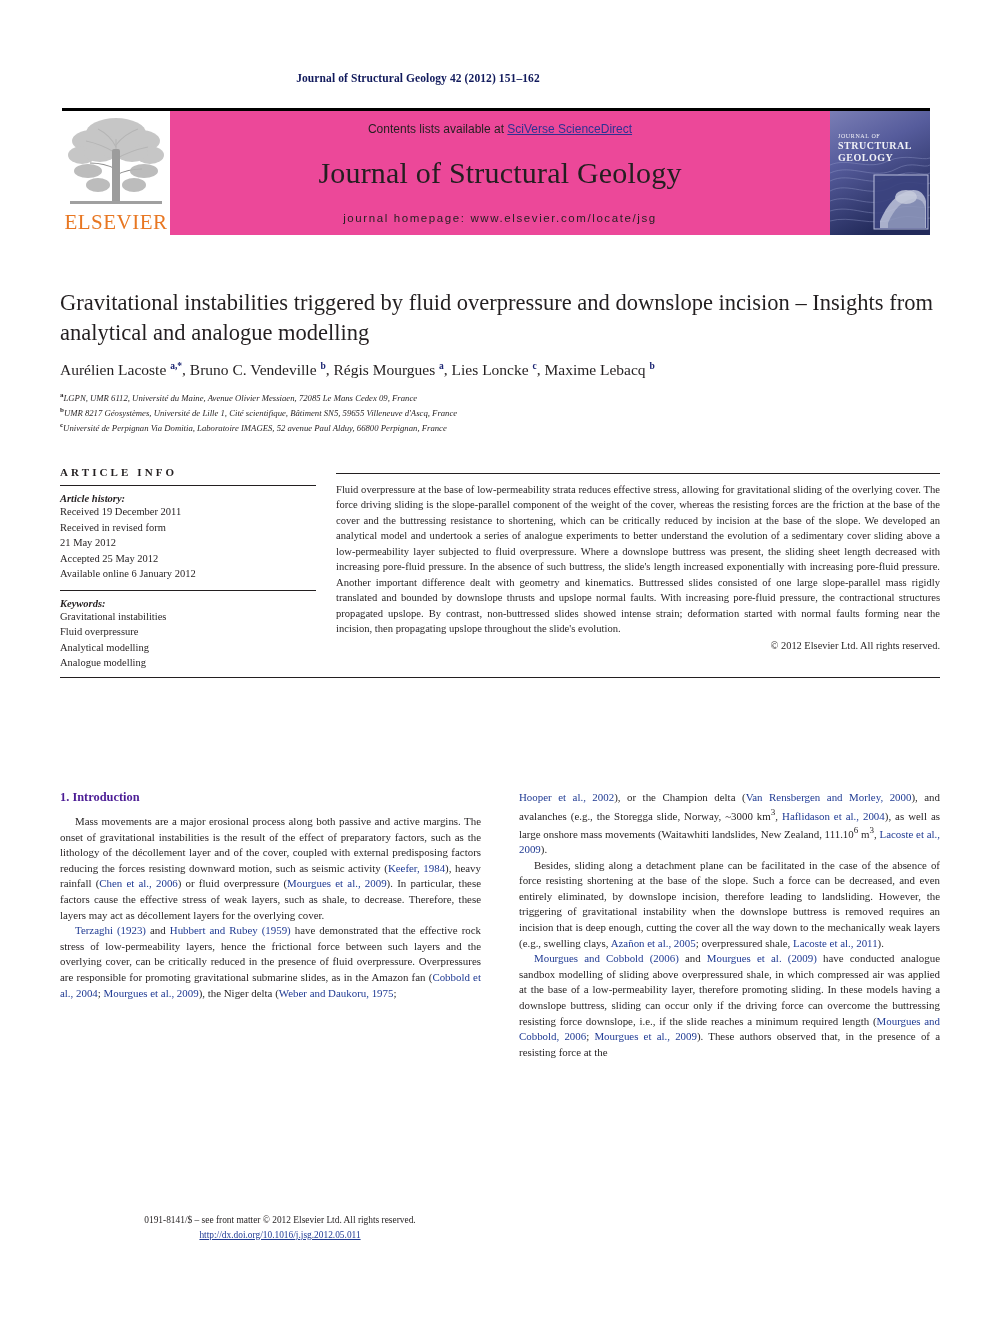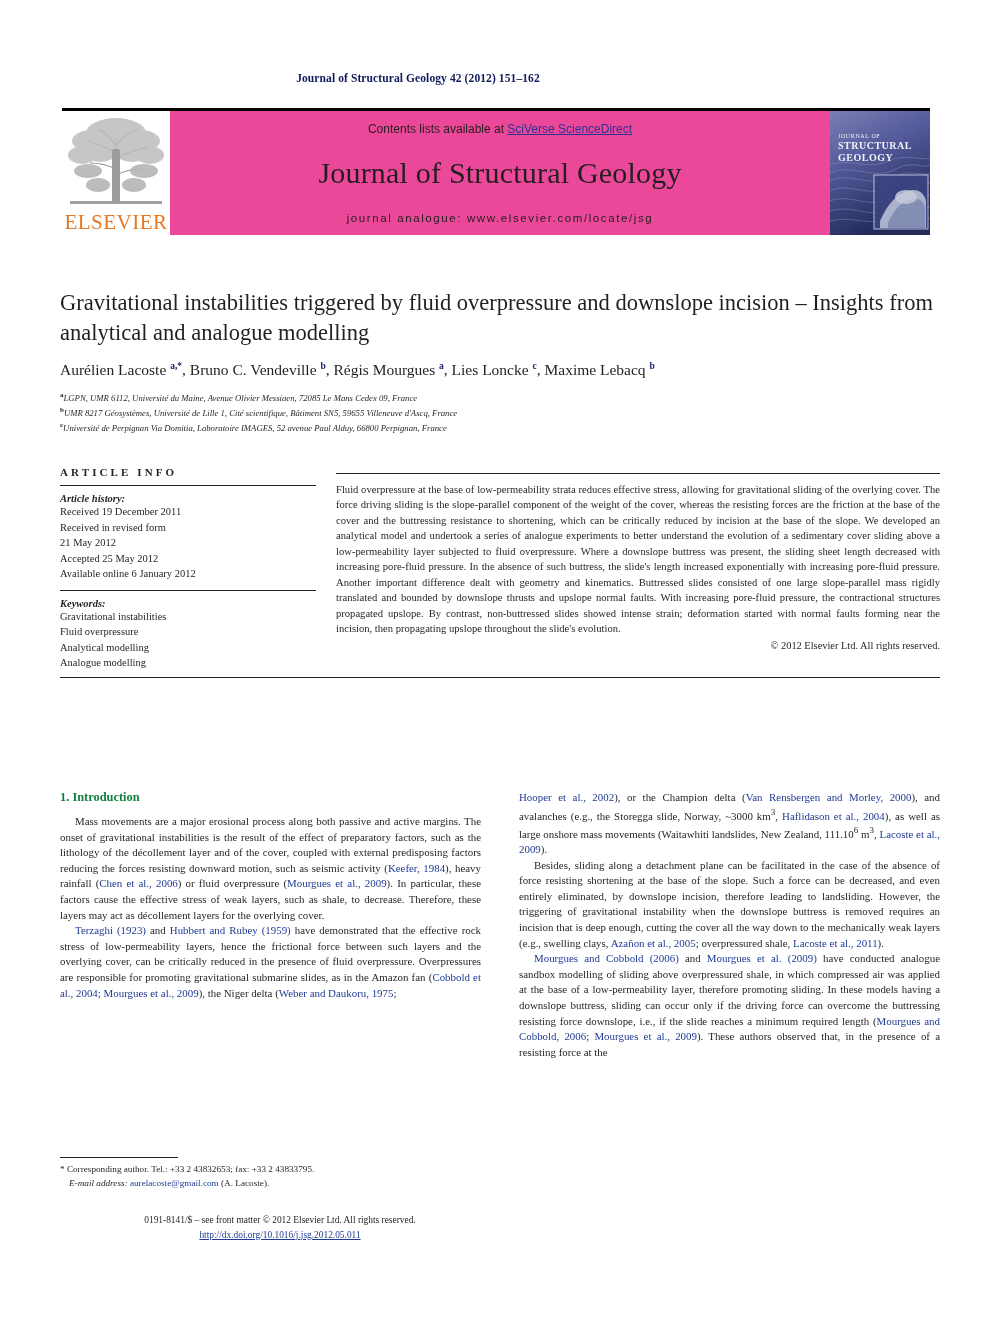--- a/index.html
+++ b/index.html
@@ -139,21 +139,21 @@
   .panel-bottom-rule { border-top:1.6px solid #231f20; margin-top:6px; }
 
   
   .body-cols {
     position:absolute; left:60px; top:790px; width:880px;
     display:flex; gap:38px;
   }
   .bcol { width:421px; flex:0 0 421px; }
   .h1 {
     font-family:"Liberation Serif", serif;
-    font-size:12.4px; font-weight:bold; color:#15803d;
+    font-size:12.4px; font-weight:bold; color:#4c1d95;
     margin:0 0 9px 0;
   }
   .para {
     font-family:"Liberation Serif", serif;
     font-size:10.9px; line-height:1.43; text-align:justify; color:#231f20;
     text-indent:15px; margin:0;
   }
   .para.noindent { text-indent:0; }
   .cite { color:#1f3a93; }
   a.cite, a.link { color:#1f3a93; text-decoration:none; }
@@ -217,21 +217,21 @@
         </svg>
         <div class="elsevier-word">ELSEVIER</div>
       </div>
 
       <div class="masthead-center">
         <div class="contents-line">
           <span>Contents lists available at </span><a class="sd" href="#">SciVerse ScienceDirect</a>
         </div>
         <div class="journal-name">Journal of Structural Geology</div>
         <div class="homepage-line">
-          <span>journal analogue: </span><span>www.elsevier.com/locate/jsg</span>
+          <span>journal homepage: </span><span>www.elsevier.com/locate/jsg</span>
         </div>
       </div>
 
       <div class="cover-thumb">
         <div class="cover-elsevier-mark"></div>
         <svg width="100" height="124" viewBox="0 0 100 124" style="position:absolute;top:0;left:0">
           <defs>
             <linearGradient id="cg" x1="0" y1="0" x2="0.4" y2="1">
               <stop offset="0%" stop-color="#7a7eb5"></stop>
               <stop offset="40%" stop-color="#565c9c"></stop>
@@ -318,28 +318,19 @@
       <p class="para">Mass movements are a major erosional process along both passive and active margins. The onset of gravitational instabilities is the result of the effect of preparatory factors, such as the lithology of the décollement layer and of the cover, coupled with external predisposing factors reducing the forces resisting downward motion, such as seismic activity (<a class="cite">Keefer, 1984</a>), heavy rainfall (<a class="cite">Chen et al., 2006</a>) or fluid overpressure (<a class="cite">Mourgues et al., 2009</a>). In particular, these factors cause the effective stress of weak layers, such as shale, to decrease. Therefore, these layers may act as décollement layers for the overlying cover.</p>
       <p class="para"><a class="cite">Terzaghi (1923)</a> and <a class="cite">Hubbert and Rubey (1959)</a> have demonstrated that the effective rock stress of low-permeability layers, hence the frictional force between such layers and the overlying cover, can be critically reduced in the presence of fluid overpressure. Overpressures are responsible for promoting gravitational submarine slides, as in the Amazon fan (<a class="cite">Cobbold et al., 2004</a>; <a class="cite">Mourgues et al., 2009</a>), the Niger delta (<a class="cite">Weber and Daukoru, 1975</a>;</p>
     </div>
     <div class="bcol">
       <p class="para noindent"><a class="cite">Hooper et al., 2002</a>), or the Champion delta (<a class="cite">Van Rensbergen and Morley, 2000</a>), and avalanches (e.g., the Storegga slide, Norway, ~3000 km<sup>3</sup>, <a class="cite">Haflidason et al., 2004</a>), as well as large onshore mass movements (Waitawhiti landslides, New Zealand, 111.10<sup>6</sup> m<sup>3</sup>, <a class="cite">Lacoste et al., 2009</a>).</p>
       <p class="para">Besides, sliding along a detachment plane can be facilitated in the case of the absence of force resisting shortening at the base of the slope. Such a force can be decreased, and even entirely eliminated, by downslope incision, therefore leading to landsliding. However, the triggering of gravitational instability when the downslope buttress is removed requires an incision that is deep enough, cutting the cover all the way down to the mechanically weak layers (e.g., swelling clays, <a class="cite">Azañon et al., 2005</a>; overpressured shale, <a class="cite">Lacoste et al., 2011</a>).</p>
       <p class="para"><a class="cite">Mourgues and Cobbold (2006)</a> and <a class="cite">Mourgues et al. (2009)</a> have conducted analogue sandbox modelling of sliding above overpressured shale, in which compressed air was applied at the base of a low-permeability layer, therefore promoting sliding. In these models having a downslope buttress, sliding can occur only if the driving force can overcome the buttressing resisting force downslope, i.e., if the slide reaches a minimum required length (<a class="cite">Mourgues and Cobbold, 2006</a>; <a class="cite">Mourgues et al., 2009</a>). These authors observed that, in the presence of a resisting force at the</p>
     </div>
   </div>
 
-  <div class="footnote-area">
-    <div class="fn-rule"></div>
-    <div class="fn">
-      <span>* Corresponding author. Tel.: +33 2 43832653; fax: +33 2 43833795.</span><br>
-      <span style="padding-left:9px"><span class="ital">E-mail address:</span>
-      <a class="link" href="#">aurelacoste@gmail.com</a>
-      <span>(A. Lacoste).</span></span>
-    </div>
-  </div>
 
   <div class="imprint">
     <div>0191-8141/$ – see front matter © 2012 Elsevier Ltd. All rights reserved.</div>
     <a class="doi" href="#">http://dx.doi.org/10.1016/j.jsg.2012.05.011</a>
   </div>
 
 </div>
 
 </body></html>

